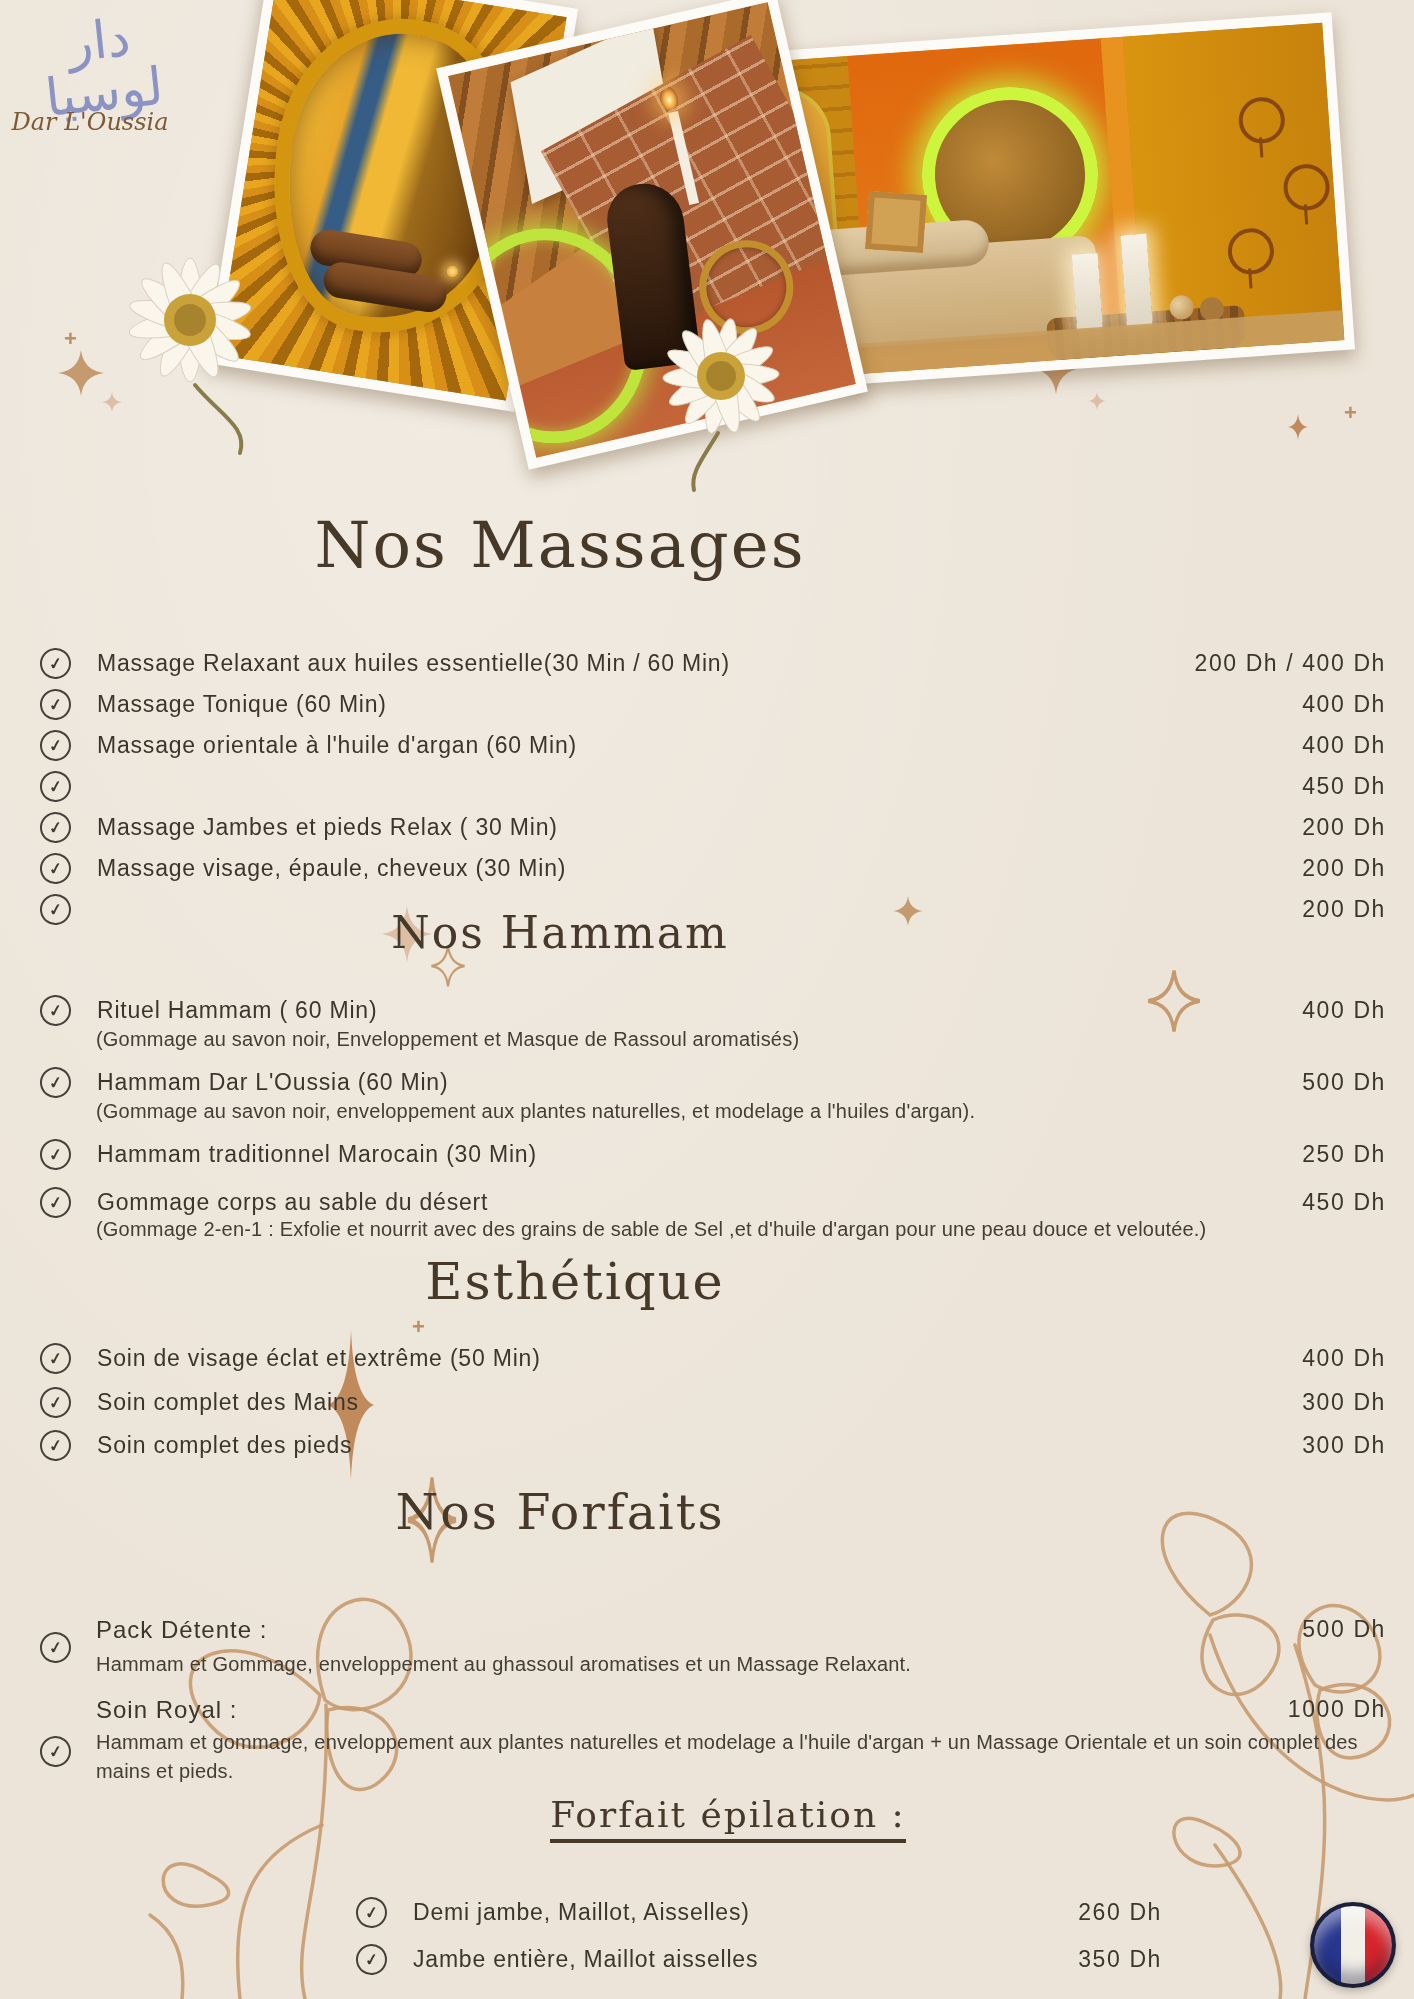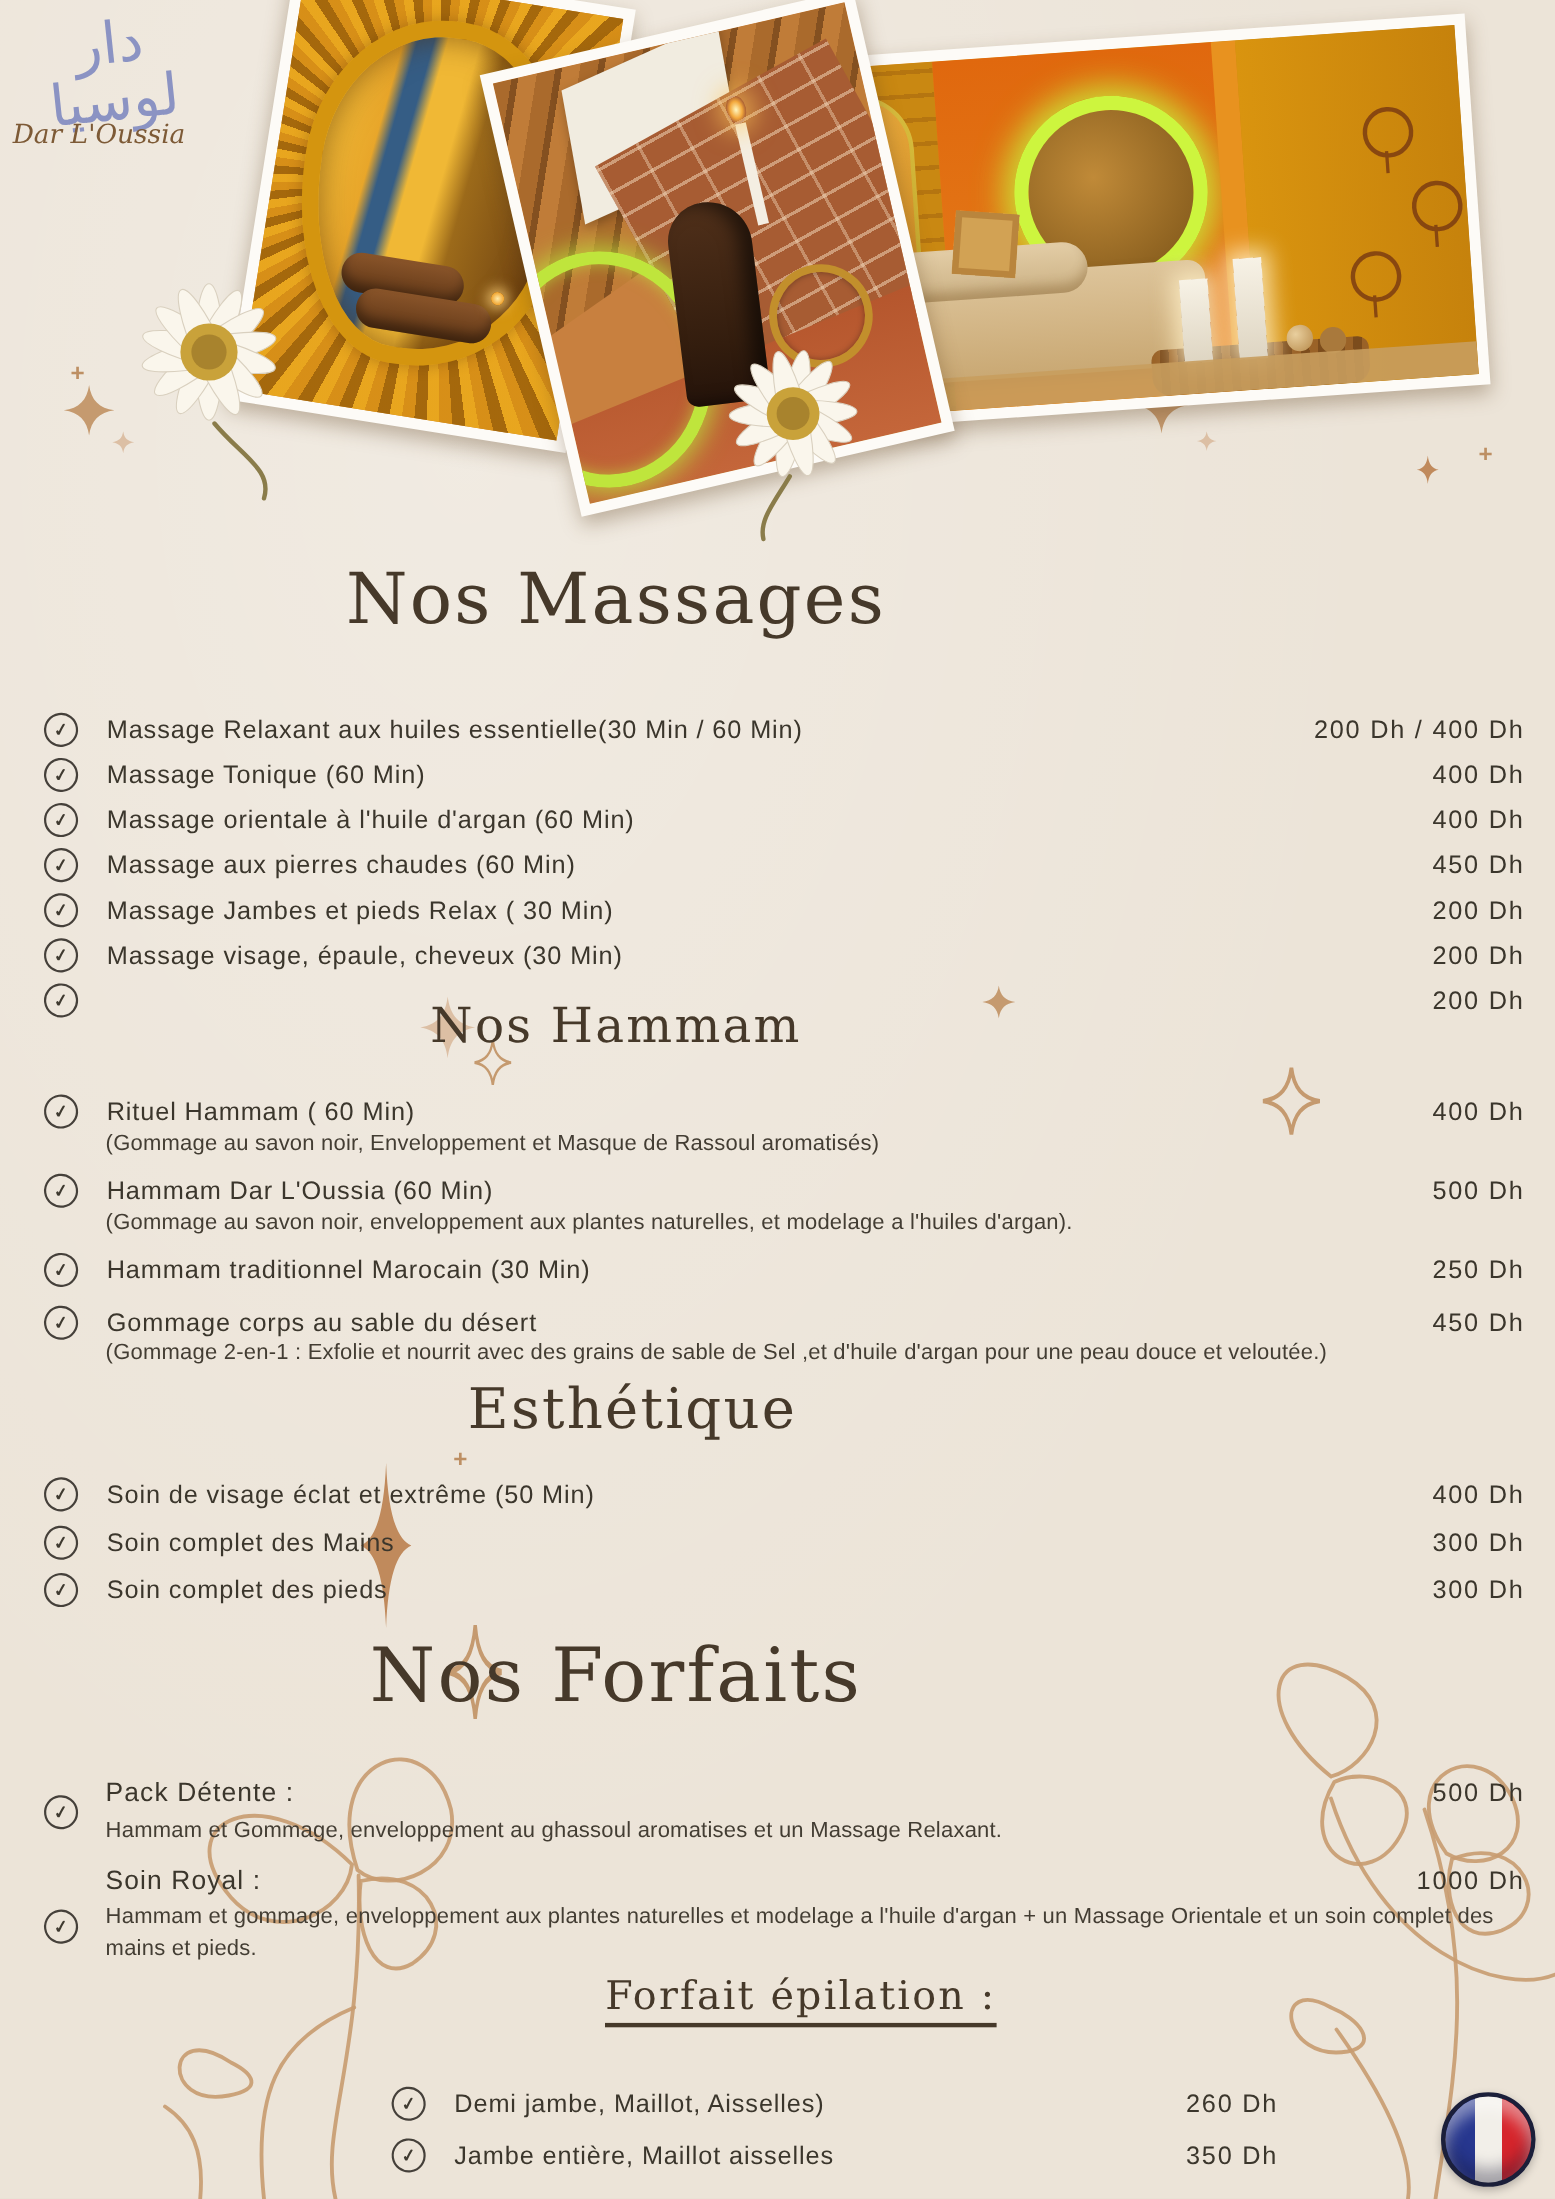--- a/index.html
+++ b/index.html
@@ -307,21 +307,20 @@
     <span class="label">Massage Tonique (60 Min)</span>
     <span class="price">400 Dh</span>
   </div>
   <div class="row" style="top:729px">
     <span class="check">✓</span>
     <span class="label">Massage orientale à l'huile d'argan (60 Min)</span>
     <span class="price">400 Dh</span>
   </div>
   <div class="row" style="top:770px">
     <span class="check">✓</span>
-    <span class="label">Massage aux pierres chaudes (60 Min)</span>
     <span class="price">450 Dh</span>
   </div>
   <div class="row" style="top:811px">
     <span class="check">✓</span>
     <span class="label">Massage Jambes et pieds Relax ( 30 Min)</span>
     <span class="price">200 Dh</span>
   </div>
   <div class="row" style="top:852px">
     <span class="check">✓</span>
     <span class="label">Massage visage, épaule, cheveux (30 Min)</span>
@@ -372,21 +371,21 @@
     <span class="check">✓</span>
     <span class="label">Soin complet des Mains</span>
     <span class="price">300 Dh</span>
   </div>
   <div class="row" style="top:1429px">
     <span class="check">✓</span>
     <span class="label">Soin complet des pieds</span>
     <span class="price">300 Dh</span>
   </div>
 
-  <h2 class="title" style="left:0;width:1120px;top:1484px;font-size:68px">Nos Forfaits</h2>
+  <h2 class="title" style="left:0;width:1120px;top:1484px;font-size:49px">Nos Forfaits</h2>
 
   <span class="check abs" style="left:40px;top:1632px">✓</span>
   <div class="pack-label" style="top:1616px">Pack Détente :</div>
   <div class="pack-sub" style="top:1650px">Hammam et Gommage, enveloppement au ghassoul aromatises et un Massage Relaxant.</div>
   <div class="pack-price" style="top:1616px">500 Dh</div>
 
   <span class="check abs" style="left:40px;top:1736px">✓</span>
   <div class="pack-label" style="top:1696px">Soin Royal :</div>
   <div class="pack-sub" style="top:1728px;width:1298px">Hammam et gommage, enveloppement aux plantes naturelles et modelage a l'huile d'argan + un Massage Orientale et un soin complet des mains et pieds.</div>
   <div class="pack-price" style="top:1696px">1000 Dh</div>

